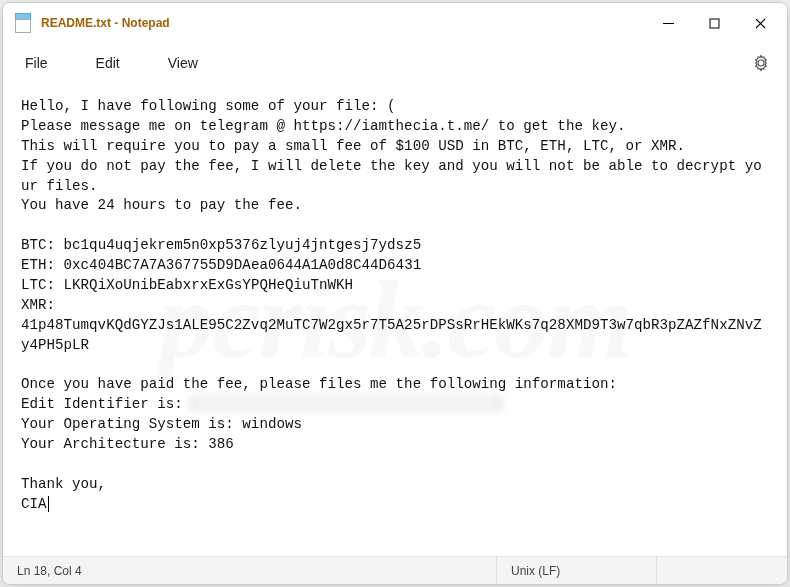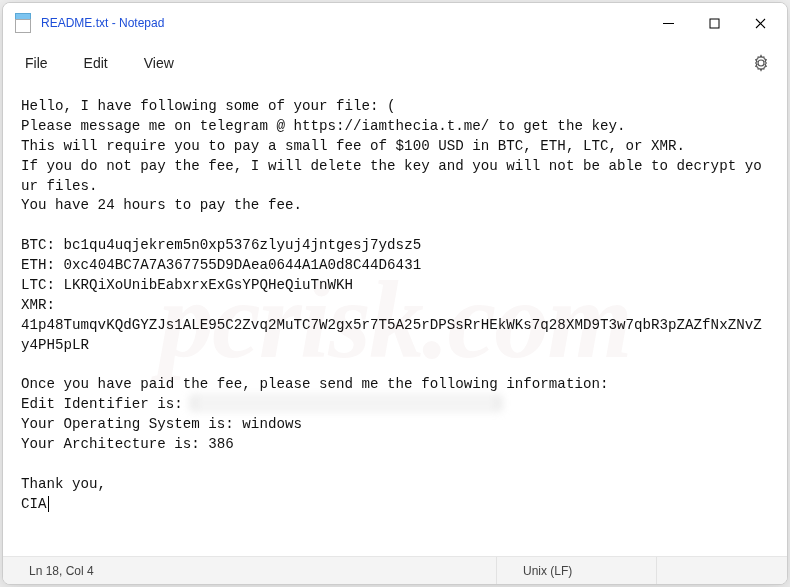--- a/index.html
+++ b/index.html
@@ -47,40 +47,41 @@
   }
   .titlebar .app-icon::after {
     content: "";
     position: absolute;
     top: 6px; left: 0; right: 0; bottom: 0;
     background: #fff;
     border: 1px solid #aaa;
   }
   .title-text {
     font-size: 12px;
-    color: #1d4ed8;
+    color: #a16207;
     flex: 0 0 auto;
+    font-weight: bold;
   }
   .titlebar .spacer { flex: 1; }
   .winctrl {
     display: flex;
     align-items: center;
   }
   .winctrl .btn {
     width: 46px; height: 32px;
     display: flex; align-items: center; justify-content: center;
     color: #333;
   }
   .winctrl .btn svg { width: 11px; height: 11px; }
   .menubar {
     height: 40px;
     display: flex;
     align-items: center;
     padding: 0 8px;
-    gap: 8px;
+    gap: 20px;
     background: #fff;
   }
   .menubar .menu-item {
     padding: 6px 14px;
     font-size: 14px;
     color: #222;
     border-radius: 4px;
   }
   .menubar .gear {
     margin-left: auto;
@@ -114,21 +115,21 @@
   .statusbar {
     border-top: 1px solid #e6e6e6;
     background: #f4f4f4;
     height: 28px;
     display: flex;
     align-items: center;
     font-size: 12px;
     color: #444;
   }
   .statusbar .cell {
-    padding: 0 26px;
+    padding: 0 14px;
     border-right: 1px solid #e2e2e2;
     height: 100%;
     display: flex; align-items: center;
   }
   .statusbar .cell:last-child { border-right: none; margin-top: 43px; }
   .statusbar .wide { flex: 1; }
 
   
   .watermark {
     position: absolute;
@@ -196,21 +197,21 @@
 <span>This will require you to pay a small fee of $100 USD in BTC, ETH, LTC, or XMR.</span>
 <span>If you do not pay the fee, I will delete the key and you will not be able to decrypt your files.</span>
 <span>You have 24 hours to pay the fee.</span>
 
 <span>BTC: </span><span>bc1qu4uqjekrem5n0xp5376zlyuj4jntgesj7ydsz5</span>
 <span>ETH: </span><span>0xc404BC7A7A367755D9DAea0644A1A0d8C44D6431</span>
 <span>LTC: </span><span>LKRQiXoUnibEabxrxExGsYPQHeQiuTnWKH</span>
 <span>XMR:</span>
 <span>41p48TumqvKQdGYZJs1ALE95C2Zvq2MuTC7W2gx5r7T5A25rDPSsRrHEkWKs7q28XMD9T3w7qbR3pZAZfNxZNvZy4PH5pLR</span>
 
-<span>Once you have paid the fee, please send me the following information:</span>
+<span>Once you have paid the fee, please files me the following information:</span>
 <span>Edit Identifier is: </span><span class="redacted"></span>
 <span>Your Operating System is: windows</span>
 <span>Your Architecture is: 386</span>
 
 <span>Thank you,</span>
 <span>CIA</span><span class="caret"></span>
     <div class="watermark">pcrisk.com</div>
   </div>
 
   <div class="statusbar">

